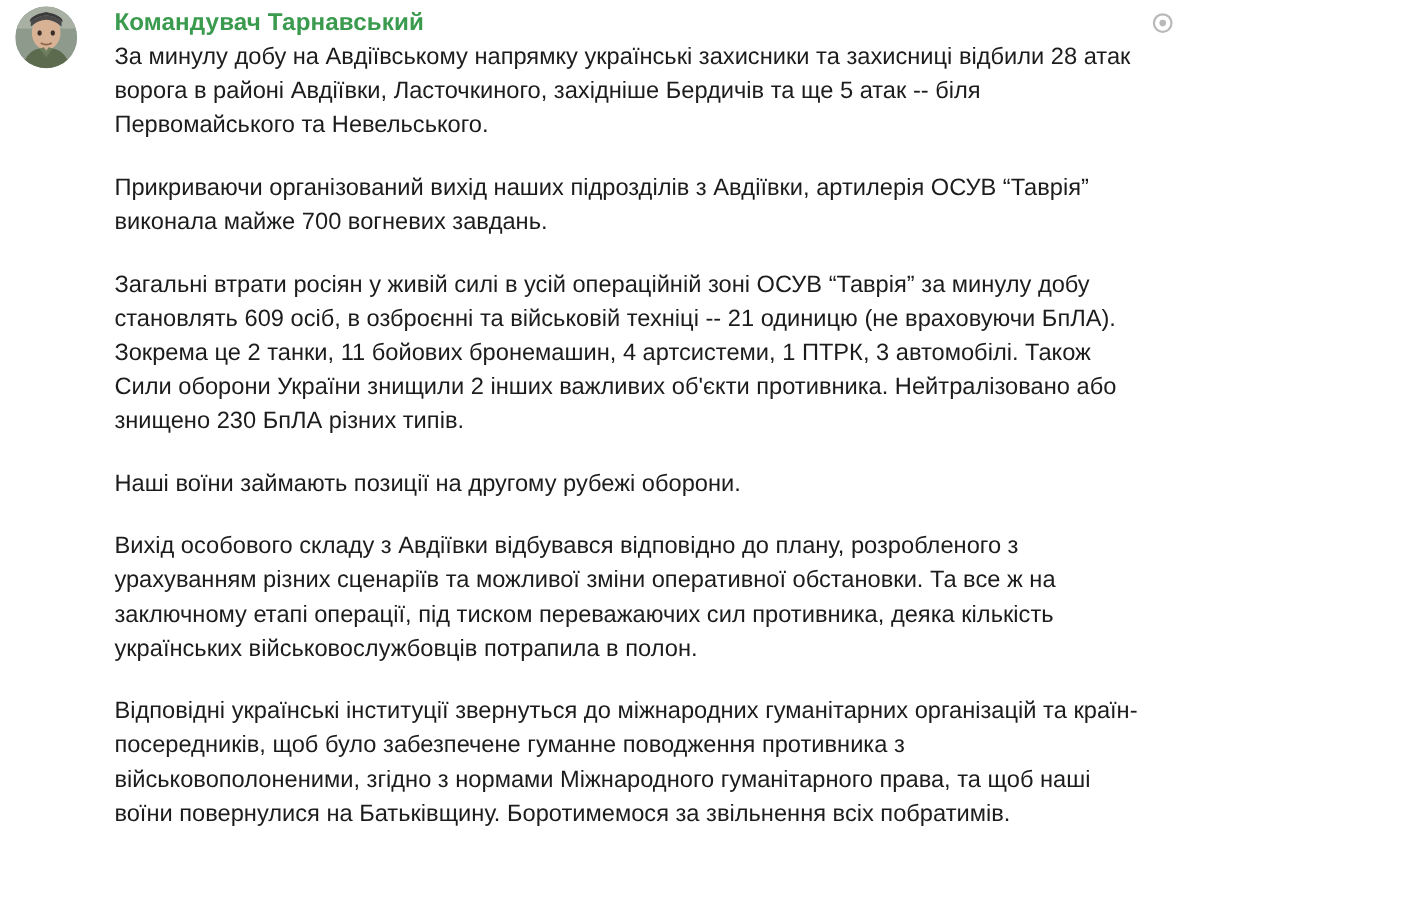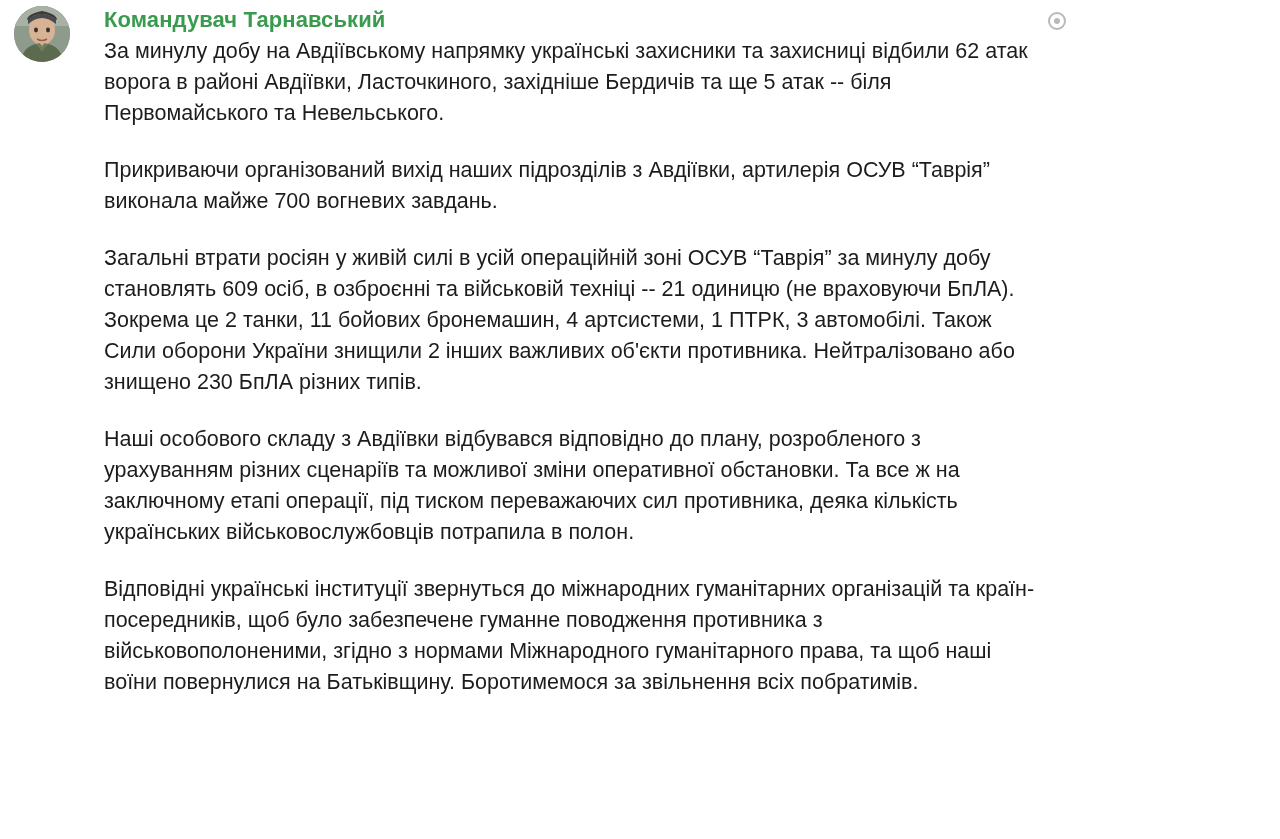--- a/index.html
+++ b/index.html
@@ -95,21 +95,22 @@
     </svg>
   </div>
 
   <div class="more-icon">
     <span></span>
   </div>
 
   <div class="body-col">
     <div class="author">Командувач Тарнавський</div>
     <div class="paragraphs">
-      <p>За минулу добу на Авдіївському напрямку українські захисники та захисниці відбили 62 атак ворога в районі Авдіївки, Ласточкиного, західніше Бердичів та ще 5 атак -- біля Первомайського та Невельського.</p>
+      <p>За минулу добу на Авдіївському напрямку українські захисники та захисниці відбили 28 атак ворога в районі Авдіївки, Ласточкиного, західніше Бердичів та ще 5 атак -- біля Первомайського та Невельського.</p>
       <p>Прикриваючи організований вихід наших підрозділів з Авдіївки, артилерія ОСУВ “Таврія” виконала майже 700 вогневих завдань.</p>
       <p>Загальні втрати росіян у живій силі в усій операційній зоні ОСУВ “Таврія” за минулу добу становлять 609 осіб, в озброєнні та військовій техніці -- 21 одиницю (не враховуючи БпЛА). Зокрема це 2 танки, 11 бойових бронемашин, 4 артсистеми, 1 ПТРК, 3 автомобілі. Також Сили оборони України знищили 2 інших важливих об'єкти противника. Нейтралізовано або знищено 230 БпЛА різних типів.</p>
-      <p>Наші особового складу з Авдіївки відбувався відповідно до плану, розробленого з урахуванням різних сценаріїв та можливої зміни оперативної обстановки. Та все ж на заключному етапі операції, під тиском переважаючих сил противника, деяка кількість українських військовослужбовців потрапила в полон.</p>
+      <p>Наші воїни займають позиції на другому рубежі оборони.</p>
+      <p>Вихід особового складу з Авдіївки відбувався відповідно до плану, розробленого з урахуванням різних сценаріїв та можливої зміни оперативної обстановки. Та все ж на заключному етапі операції, під тиском переважаючих сил противника, деяка кількість українських військовослужбовців потрапила в полон.</p>
       <p>Відповідні українські інституції звернуться до міжнародних гуманітарних організацій та країн-посередників, щоб було забезпечене гуманне поводження противника з військовополоненими, згідно з нормами Міжнародного гуманітарного права, та щоб наші воїни повернулися на Батьківщину. Боротимемося за звільнення всіх побратимів.</p>
     </div>
   </div>
 
 </div>
 
 </body></html>

